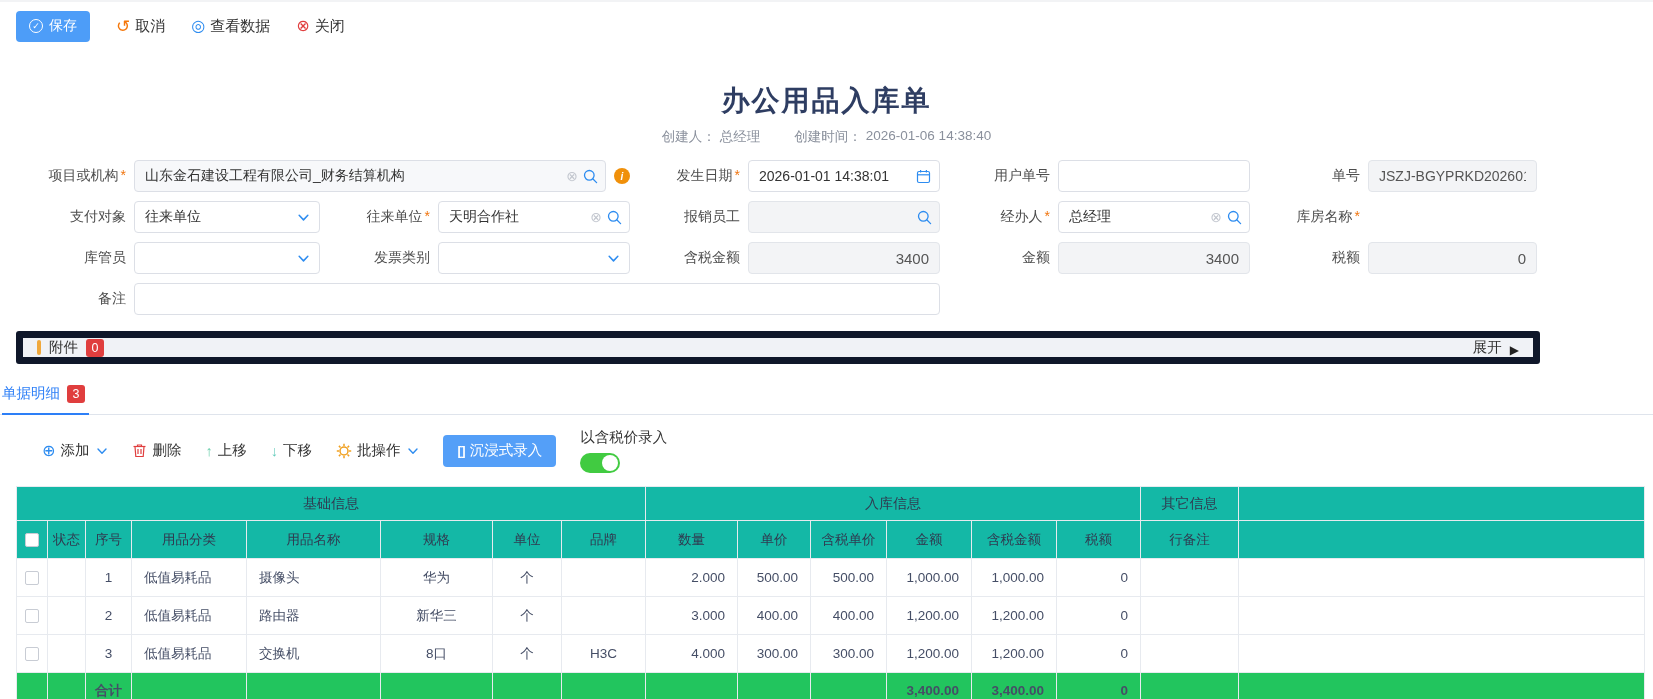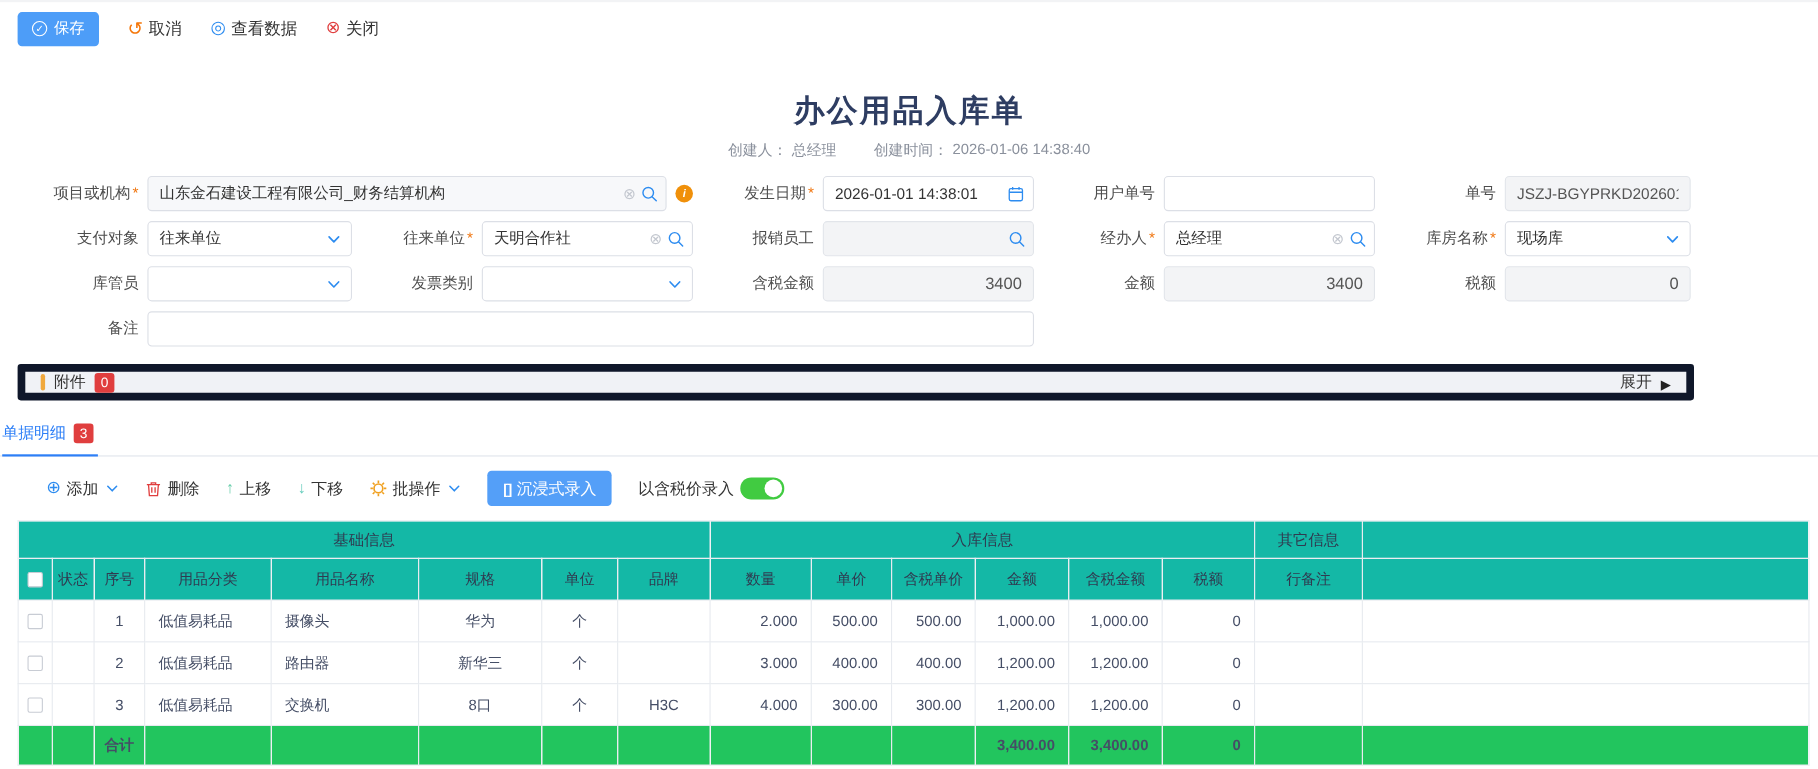--- a/index.html
+++ b/index.html
@@ -87,21 +87,21 @@
   .detail-toolbar { display: flex; align-items: center; gap: 24px; margin: 13px 0 13px 42px; }
   .dt-item { display: inline-flex; align-items: center; gap: 5px; font-size: 14.5px; color: #333; cursor: pointer; }
   .ic-plus { color: #2d8cf0; font-size: 16px; line-height: 1; }
   .ic-up { color: #67cdaa; font-weight: bold; }
   .ic-down { color: #67cdbd; font-weight: bold; }
   .caret { margin-left: 2px; }
   .btn-immersive { display: inline-flex; align-items: center; gap: 6px; background: #549ff8; color: #fff;
     border: none; border-radius: 4px; height: 32px; padding: 0 14px; font-size: 14.5px; cursor: pointer;
     font-family: inherit; }
   .bracket-ic { font-size: 13px; letter-spacing: -2px; font-weight: bold; }
-  .toggle-wrap { display: inline-flex; align-items: center; gap: 6px; font-size: 14.5px; color: #333; }
+  .toggle-wrap { display: inline-flex; gap: 6px; font-size: 14.5px; color: #333; flex-direction: column; }
   .toggle { width: 40px; height: 20px; border-radius: 10px; background: #41cb41; position: relative; cursor: pointer; }
   .toggle .knob { position: absolute; top: 2px; right: 2px; width: 16px; height: 16px; border-radius: 50%; background: #fff; }
 
   
   .grid-table { margin: 0 8px 0 16px; border-collapse: collapse; table-layout: fixed; width: 1629px; font-size: 13.5px; }
   .grid-table th, .grid-table td { border: 1px solid #e7eaef; overflow: hidden; white-space: nowrap; }
   .grid-table thead th { background: #14b8a6; color: #303a50; font-weight: normal; }
   .group-row th { height: 34px; font-size: 14px; }
   .col-row th { height: 38px; }
   .grid-table tbody td { height: 38px; color: #454e66; background: #fff; }
@@ -239,28 +239,20 @@
         <span class="icon-in ic-search">
           <svg width="15" height="15" viewBox="0 0 15 15">
               <circle cx="6.3" cy="6.3" r="4.8" fill="none" stroke="#2d8cf0" stroke-width="1.3"></circle>
               <line x1="10" y1="10" x2="13.6" y2="13.6" stroke="#2d8cf0" stroke-width="1.3" stroke-linecap="round"></line>
             </svg>
         </span>
       </span>
     </div>
     <div class="f-cell">
       <span class="f-label"><span>库房名称</span><span class="req">*</span></span>
-      <span class="field">
-        <input class="with-icon1" readonly="" value="现场库" style="">
-        <span class="icon-in ic-chevron">
-          <svg width="13" height="13" viewBox="0 0 12 12">
-              <polyline points="2,4 6,8.2 10,4" fill="none" stroke="#2d8cf0" stroke-width="1.4" stroke-linecap="round" stroke-linejoin="round"></polyline>
-            </svg>
-        </span>
-      </span>
     </div>
 
     <div class="f-cell">
       <span class="f-label">库管员</span>
       <span class="field">
         <input class="with-icon1" readonly="" value="" style="">
         <span class="icon-in ic-chevron">
           <svg width="13" height="13" viewBox="0 0 12 12">
               <polyline points="2,4 6,8.2 10,4" fill="none" stroke="#2d8cf0" stroke-width="1.4" stroke-linecap="round" stroke-linejoin="round"></polyline>
             </svg>

